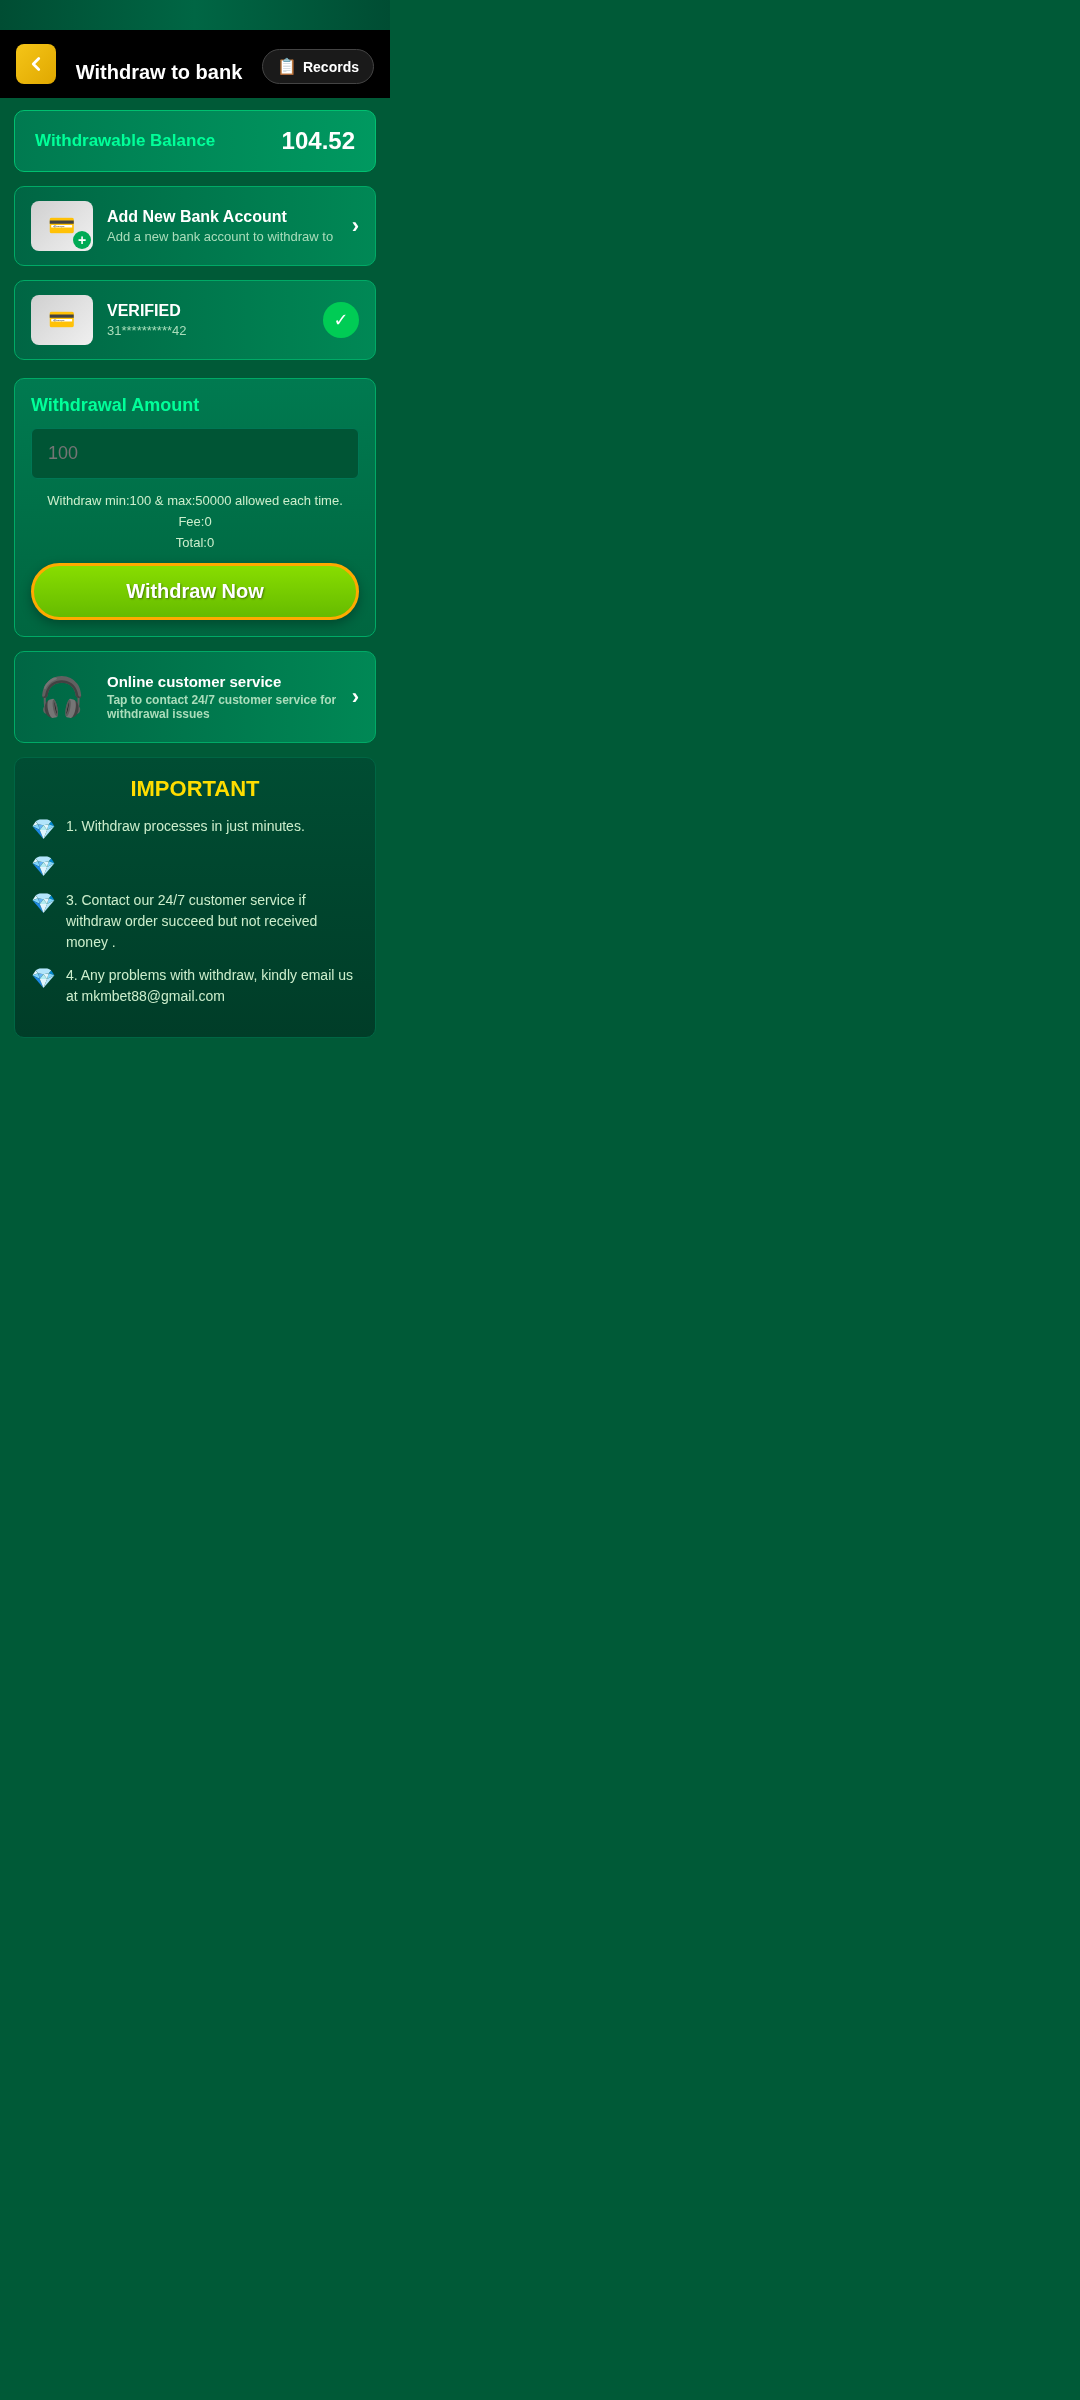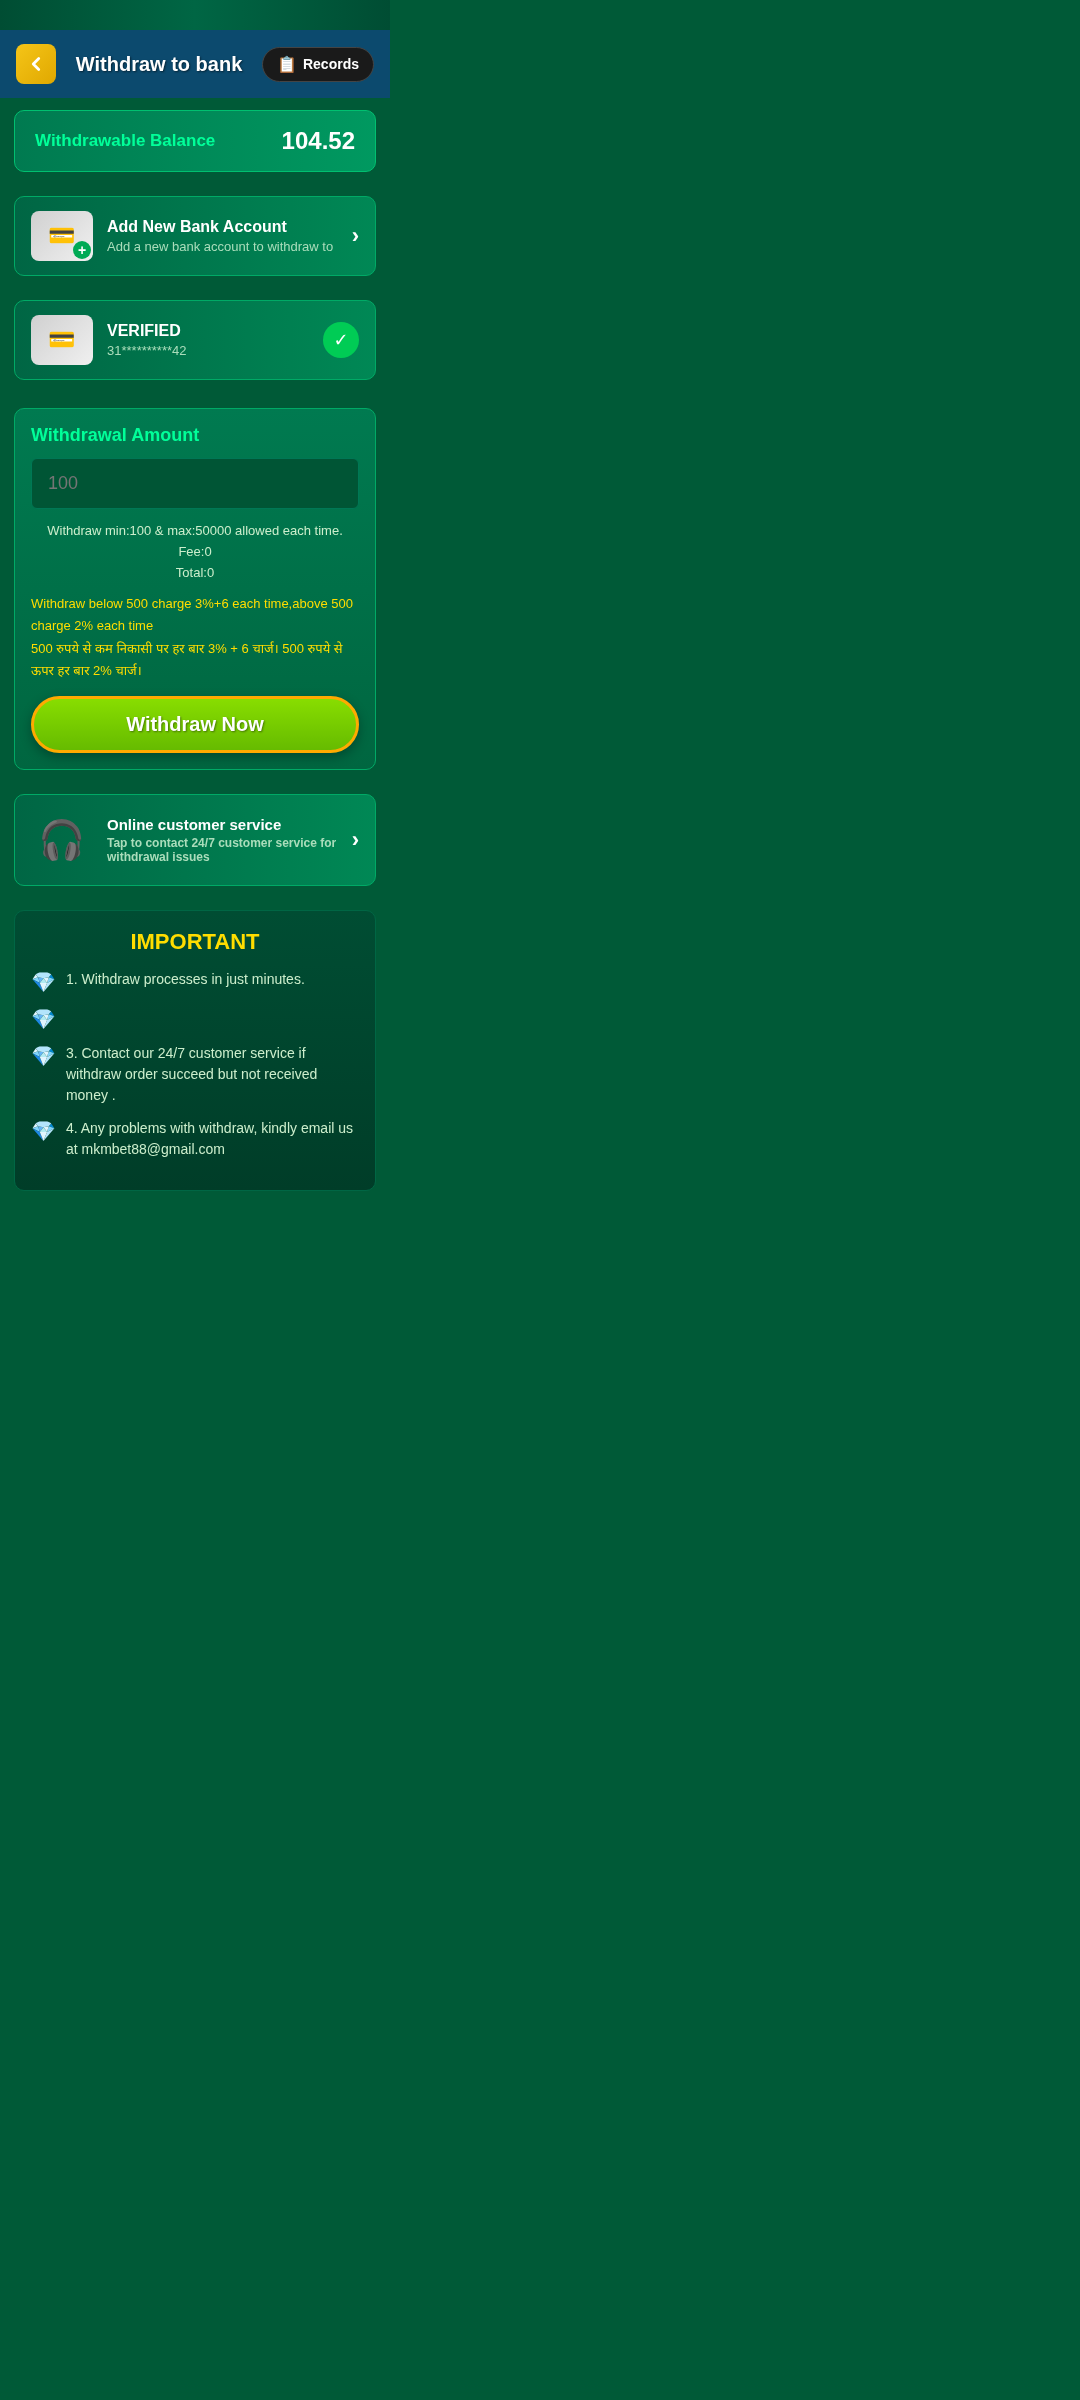--- a/index.html
+++ b/index.html
@@ -8,23 +8,23 @@
       width: 390px;
       min-height: 860px;
       background-color: #005a37;
       font-family: Arial, sans-serif;
       color: white;
       overflow-x: hidden;
     }
 
     
     .header {
-      background-color: #0c4a6e;
-      display: flex;
-      align-items: center;
+      background-color: #000000;
+      display: flex;
+      align-items: flex-end;
       justify-content: space-between;
       padding: 14px 16px;
       position: relative;
     }
     .back-btn {
       width: 40px;
       height: 40px;
       background: linear-gradient(135deg, #f5c518, #e0a800);
       border-radius: 8px;
       display: flex;
@@ -62,21 +62,21 @@
     }
     .records-btn .rec-icon {
       font-size: 16px;
     }
 
     
     .content {
       padding: 12px 14px;
       display: flex;
       flex-direction: column;
-      gap: 24px;
+      gap: 14px;
     }
 
     
     .balance-card {
       background: linear-gradient(to right, #007a50, #009960);
       border-radius: 10px;
       padding: 16px 20px;
       display: flex;
       align-items: center;
       justify-content: space-between;
@@ -344,24 +344,20 @@
   </div>
 
   <div class="withdrawal-section">
     <div class="section-title">Withdrawal Amount</div>
     <input class="amount-input" type="text" placeholder="100" style="">
     <div class="info-text">
       <span>Withdraw min:100 &amp; max:50000 allowed each time.</span><br>
       <span>Fee:0</span><br>
       <span>Total:0</span>
     </div>
-    <div class="warn-text">
-      <span>Withdraw below 500 charge 3%+6 each time,above 500 charge 2% each time</span><br>
-      <span>500 रुपये से कम निकासी पर हर बार 3% + 6 चार्ज। 500 रुपये से ऊपर हर बार 2% चार्ज।</span>
-    </div>
     <button class="withdraw-btn">Withdraw Now</button>
   </div>
 
   <div class="customer-service">
     <div class="cs-icon">🎧</div>
     <div class="cs-info">
       <div class="cs-title">Online customer service</div>
       <div class="cs-sub">Tap to contact 24/7 customer service for withdrawal issues</div>
     </div>
     <div class="cs-arrow">›</div>

